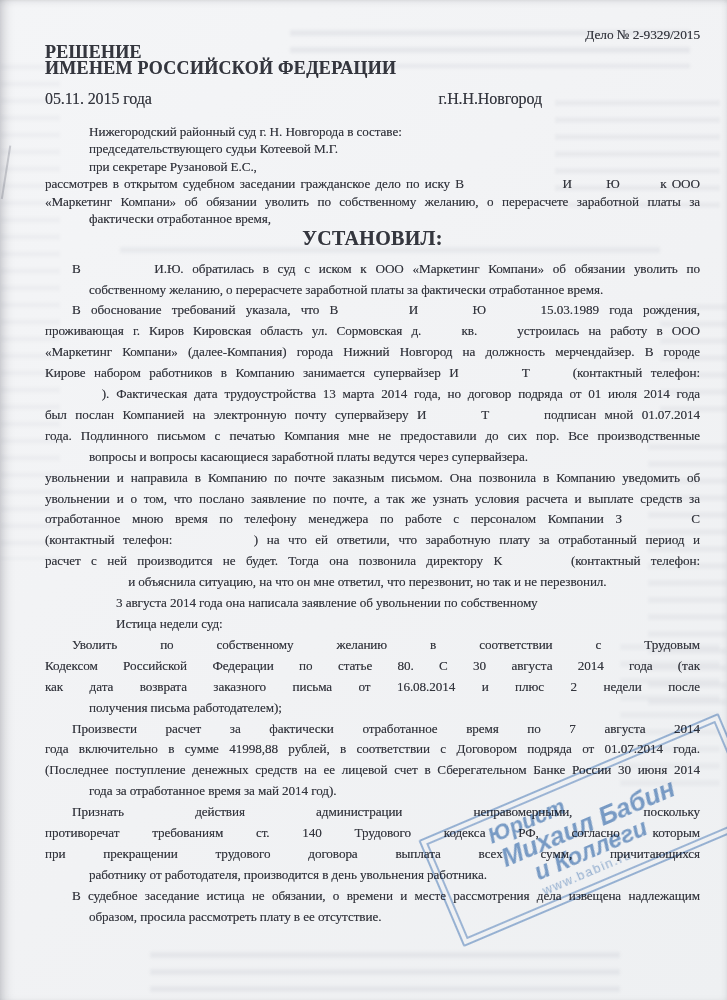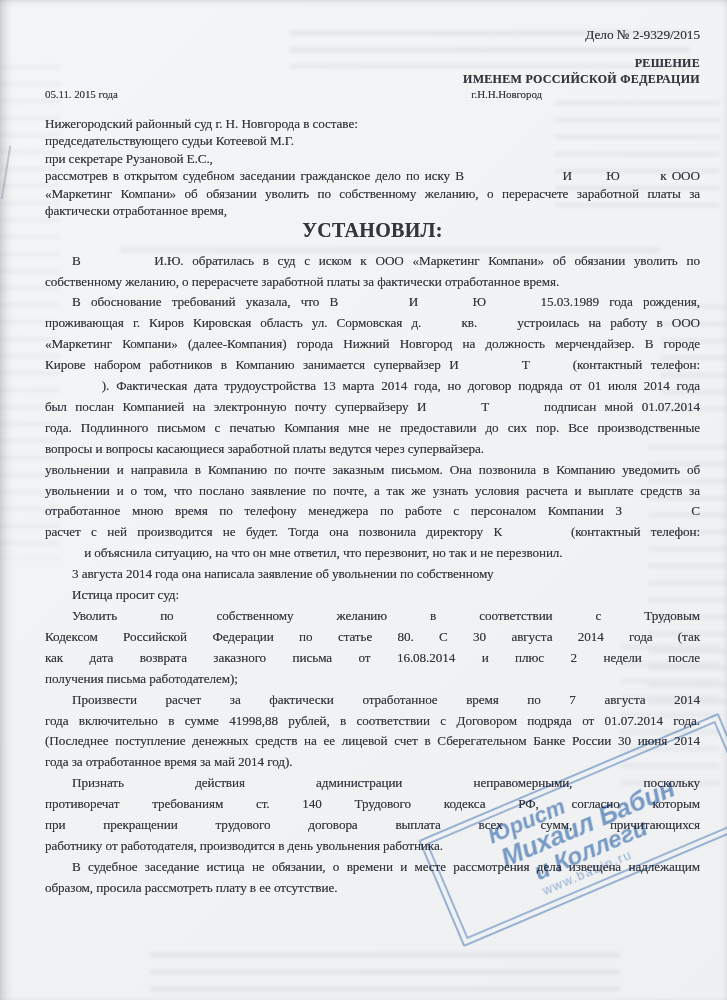--- a/index.html
+++ b/index.html
@@ -10,29 +10,29 @@
     font-family:"Liberation Serif","DejaVu Serif",serif;
     color:#34363e;
     box-shadow: inset 10px 0 14px -10px rgba(60,62,75,.4),
                 inset 0 6px 10px -8px rgba(60,62,75,.25),
                 inset -4px 0 8px -6px rgba(60,62,75,.2);
   }
   .content { position:relative; padding:0 27px 0 45px; z-index:2; }
   .txt { font-size:13.2px; letter-spacing:-0.1px; text-shadow:0 0 .5px rgba(52,54,64,.55); }
 
   .case-number { padding-top:27px; text-align:right; font-size:13.4px; }
-  .titles { margin-top:13px; text-align:right; font-weight:700; font-size:12px; line-height:15.8px; letter-spacing:.3px; }
-  .date-city { display:flex; justify-content:space-between; padding-right:158px; font-size:11px; }
+  .titles { margin-top:2px; text-align:left; font-weight:700; font-size:18px; line-height:15.8px; letter-spacing:.3px; }
+  .date-city { display:flex; justify-content:space-between; margin-top:13px; padding-right:158px; font-size:16px; }
 
   .intro { margin-top:15px; line-height:17.5px; }
   .heading { margin-top:2px; text-align:center; font-weight:700; font-size:20px; line-height:16px; letter-spacing:.3px; }
   .paragraphs { margin-top:13px; line-height:20.9px; }
 
   .line { text-align:justify; text-align-last:justify; text-justify:inter-word; }
-  .line.last { text-align:center; text-align-last:left; }
+  .line.last { text-align:center; text-align-last:left;margin-left:44px; }
   .line.first { text-indent:27px; }
   .gap { display:inline-block; height:1px; }
 
   
   .stamp {
     position:absolute; left:428px; top:772px; width:322px; height:112px;
     transform:rotate(-23deg);
     border:2px solid rgba(128,164,209,.75); border-radius:2px;
     mix-blend-mode:multiply; filter:blur(.4px); z-index:3;
   }
@@ -114,28 +114,29 @@
           <div class="line">Кирове набором работников в Компанию занимается супервайзер И <span class="gap" style="width:46px"></span> Т <span class="gap" style="width:26px"></span> (контактный телефон:</div>
           <div class="line"><span class="gap" style="width:50px"></span> ). Фактическая дата трудоустройства 13 марта 2014 года, но договор подряда от 01 июля 2014 года</div>
           <div class="line">был послан Компанией на электронную почту супервайзеру И <span class="gap" style="width:38px"></span> Т <span class="gap" style="width:38px"></span> подписан мной 01.07.2014</div>
           <div class="line">года. Подлинного письмом с печатью Компания мне не предоставили до сих пор. Все производственные</div>
           <div class="line last">вопросы и вопросы касающиеся заработной платы ведутся через супервайзера.</div>
         </div>
         <div class="para">
           <div class="line">увольнении и направила в Компанию по почте заказным письмом. Она позвонила в Компанию уведомить об</div>
           <div class="line">увольнении и о том, что послано заявление по почте, а так же узнать условия расчета и выплате средств за</div>
           <div class="line">отработанное мною время по телефону менеджера по работе с персоналом Компании З <span class="gap" style="width:46px"></span> С</div>
+          <div class="line">(контактный телефон: <span class="gap" style="width:64px"></span> ) на что ей ответили, что заработную плату за отработанный период и</div>
           <div class="line">расчет с ней производится не будет. Тогда она позвонила директору К <span class="gap" style="width:48px"></span> (контактный телефон:</div>
           <div class="line last"><span class="gap" style="width:36px"></span> и объяснила ситуацию, на что он мне ответил, что перезвонит, но так и не перезвонил.</div>
         </div>
         <div class="para">
           <div class="line first last">3 августа 2014 года она написала заявление об увольнении по собственному</div>
         </div>
         <div class="para">
-          <div class="line first last">Истица просит суд:</div>
+          <div class="line first last">Истица недели суд:</div>
         </div>
         <div class="para">
           <div class="line first">Уволить по собственному желанию в соответствии с Трудовым</div>
           <div class="line">Кодексом Российской Федерации по статье 80. С 30 августа 2014 года (так</div>
           <div class="line">как дата возврата заказного письма от 16.08.2014 и плюс 2 недели после</div>
           <div class="line last">получения письма работодателем);</div>
         </div>
         <div class="para">
           <div class="line first">Произвести расчет за фактически отработанное время по 7 августа 2014</div>
           <div class="line">года включительно в сумме 41998,88 рублей, в соответствии с Договором подряда от 01.07.2014 года.</div>

